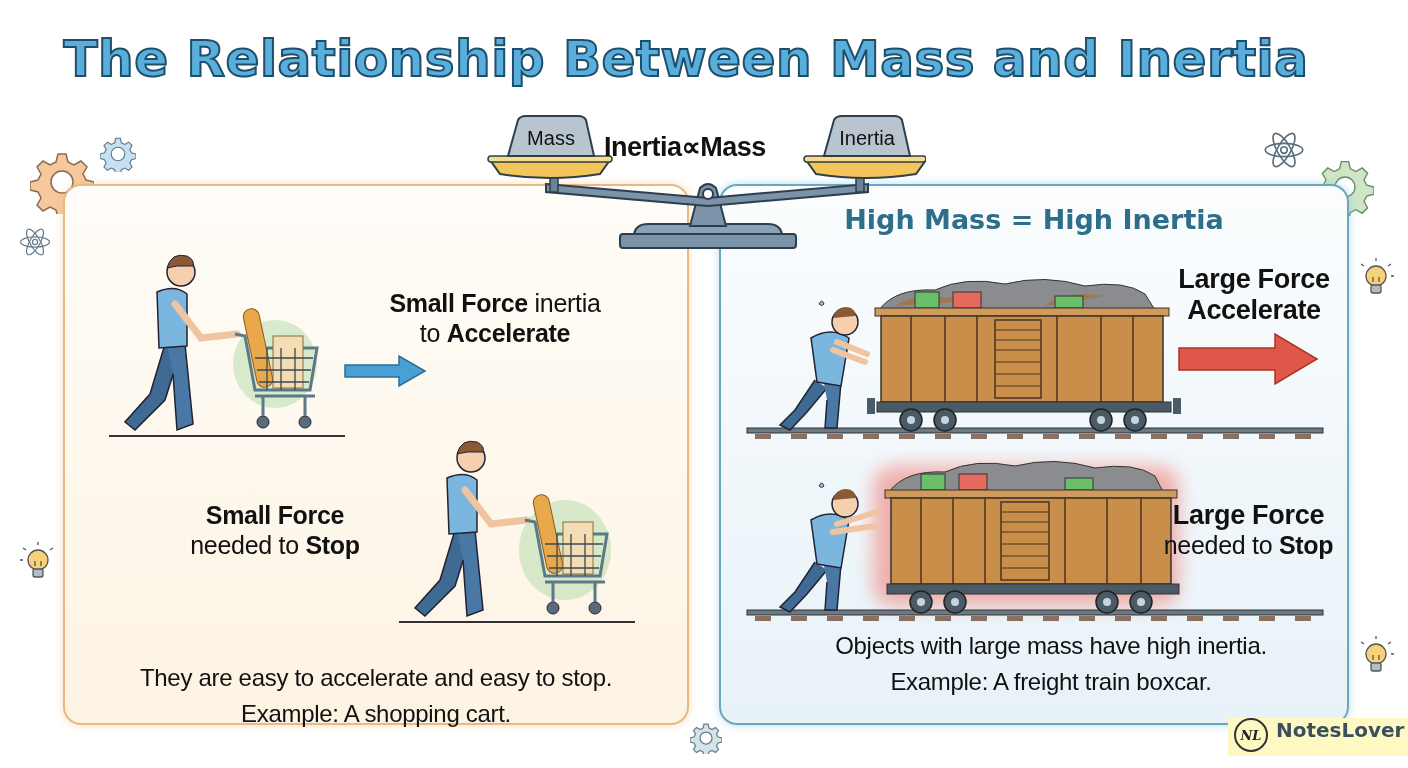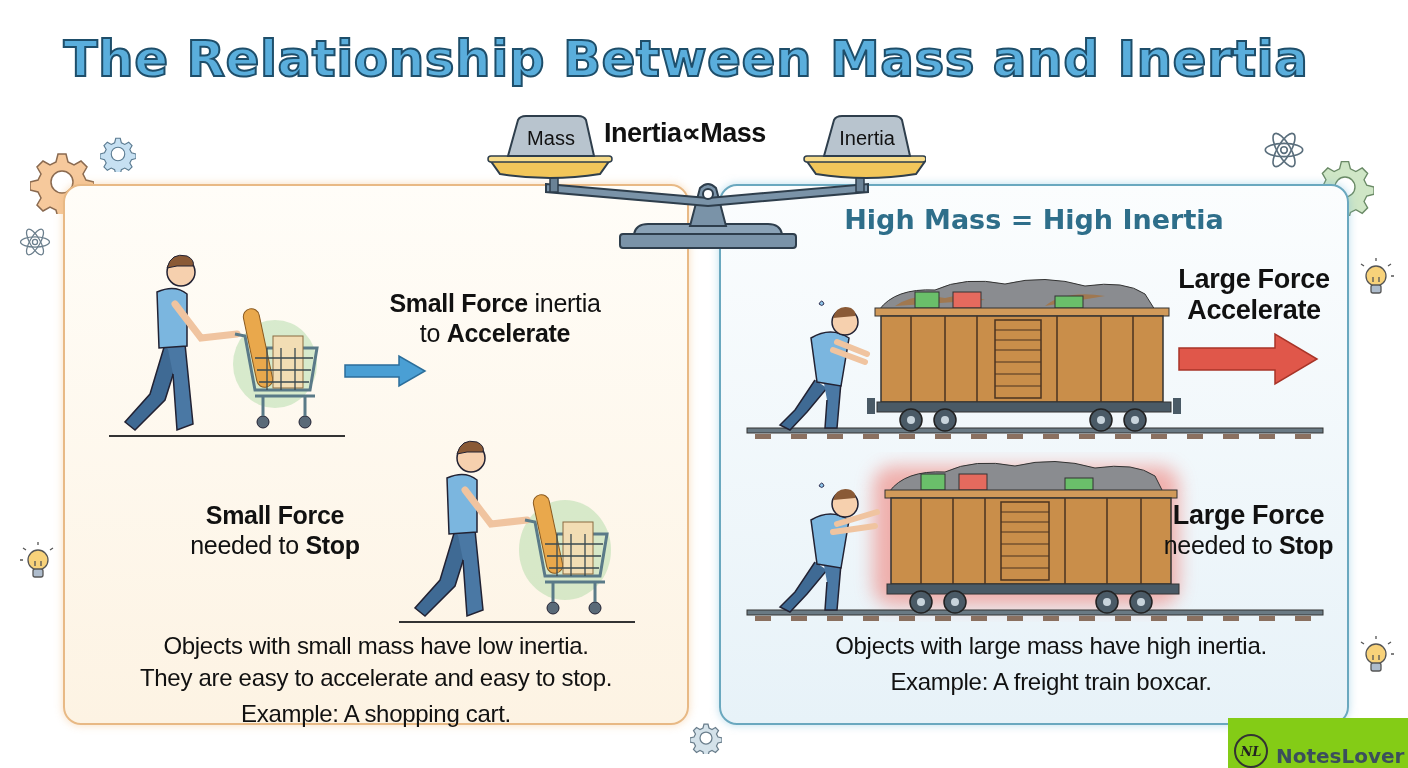--- a/index.html
+++ b/index.html
@@ -40,21 +40,21 @@
   .caption .l3 { display: block; margin-top: 4px; }
 
   .label { position: absolute; text-align: center; color: #111; font-size: 25px; line-height: 30px; letter-spacing: -0.3px; }
   .label b { font-weight: bold; }
 
   .scale-word {
     position: absolute; font-size: 24px; font-weight: bold; color: #111; letter-spacing: -0.5px;
   }
   .weight-label { font-size: 20px; fill: #111; font-family: "Liberation Sans", sans-serif; }
 
-  .logo { position: absolute; left: 1228px; top: 718px; width: 180px; height: 50px; background: #84cc16; display: flex; align-items: flex-end; padding-left: 6px; }
+  .logo { position: absolute; left: 1228px; top: 718px; width: 180px; height: 38px; background: #fef9c3; display: flex; align-items: flex-start; padding-left: 6px; }
   .logo-mark { width: 34px; height: 34px; border-radius: 50%; border: 2px solid #333; display: flex; align-items: center; justify-content: center; font-family: "DejaVu Serif", serif; font-style: italic; font-weight: bold; font-size: 13px; color: #222; }
   .logo-text { margin-left: 8px; font-family: "DejaVu Sans", sans-serif; font-weight: bold; font-size: 20px; color: #3b4f5c; }
 
   .deco { position: absolute; }
 </style>
 </head>
 <body>
 
 <div class="title">The Relationship Between Mass and Inertia</div>
 
@@ -176,21 +176,21 @@
     <rect x="145" y="64" width="16" height="80" rx="8" fill="#e9a84c" stroke="#8a5a20" transform="rotate(-12 153 104)"></rect>
     <rect x="168" y="92" width="30" height="52" fill="#f2ddb4" stroke="#8a6a40"></rect>
     <path d="M150 114 H208 M152 126 H206 M154 138 H204 M162 104 V146 M176 104 V146 M190 104 V146" stroke="#3a4a50" stroke-width="1.3"></path>
     <path d="M150 152 H210" stroke="#5a7a88" stroke-width="3"></path>
     <circle cx="158" cy="178" r="6" fill="#5a6a78" stroke="#223"></circle>
     <circle cx="200" cy="178" r="6" fill="#5a6a78" stroke="#223"></circle>
     <path d="M158 152 V172 M200 152 V172" stroke="#5a7a88" stroke-width="3"></path>
   </svg>
 
   <div class="caption" style="left:0;top:444px;width:622px;">
-    <span>Objects with small mass have low inertia.</span><br>
+    <br>
     <span>They are easy to accelerate and easy to stop.</span>
     <span class="l3">Example: A shopping cart.</span>
   </div>
 </div>
 
 <div class="panel panel-right">
   <div class="panel-heading">High Mass = High Inertia</div>
 
   <svg class="deco" style="left:24px;top:84px" width="580" height="170" viewBox="0 0 580 170">
 
@@ -336,20 +336,20 @@
   <rect x="2" y="48" width="124" height="6" rx="3" fill="#f8dc8a" stroke="#2e3e4c" stroke-width="1.5"></rect>
   <path d="M320 52 H440 L430 66 Q380 74 330 66 Z" fill="#f2c65a" stroke="#2e3e4c" stroke-width="2"></path>
   <rect x="318" y="48" width="122" height="6" rx="3" fill="#f8dc8a" stroke="#2e3e4c" stroke-width="1.5"></rect>
 
   <path d="M22 48 L32 12 Q34 8 40 8 H92 Q98 8 100 12 L108 48 Z" fill="#b8c4ce" stroke="#2e3e4c" stroke-width="2"></path>
   <path d="M338 48 L348 12 Q350 8 356 8 H408 Q414 8 416 12 L424 48 Z" fill="#b8c4ce" stroke="#2e3e4c" stroke-width="2"></path>
   <text class="weight-label" x="65" y="37" text-anchor="middle">Mass</text>
   <text class="weight-label" x="381" y="37" text-anchor="middle">Inertia</text>
 </svg>
 
-<div class="scale-word" style="left:604px;top:117px;font-size:27px;">
+<div class="scale-word" style="left:604px;top:131px;font-size:27px;">
   <span>Inertia</span><span>∝</span><span>Mass</span>
 </div>
 
 <div class="logo">
   <div class="logo-mark">NL</div>
   <div class="logo-text">NotesLover</div>
 </div>
 
 </body></html>

